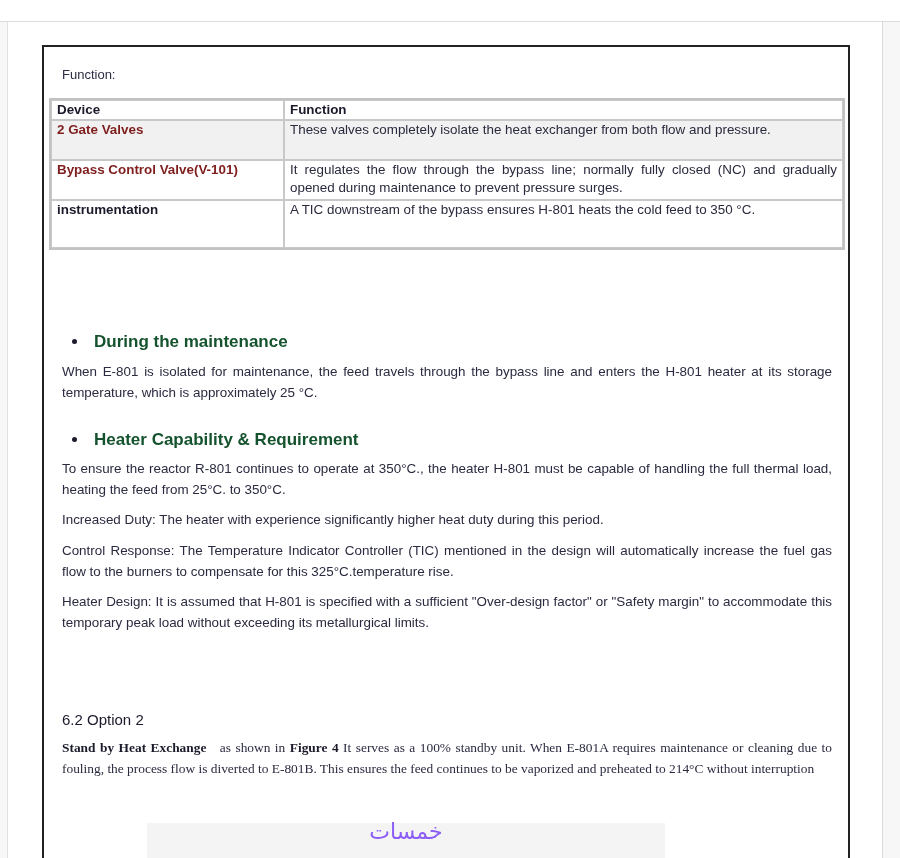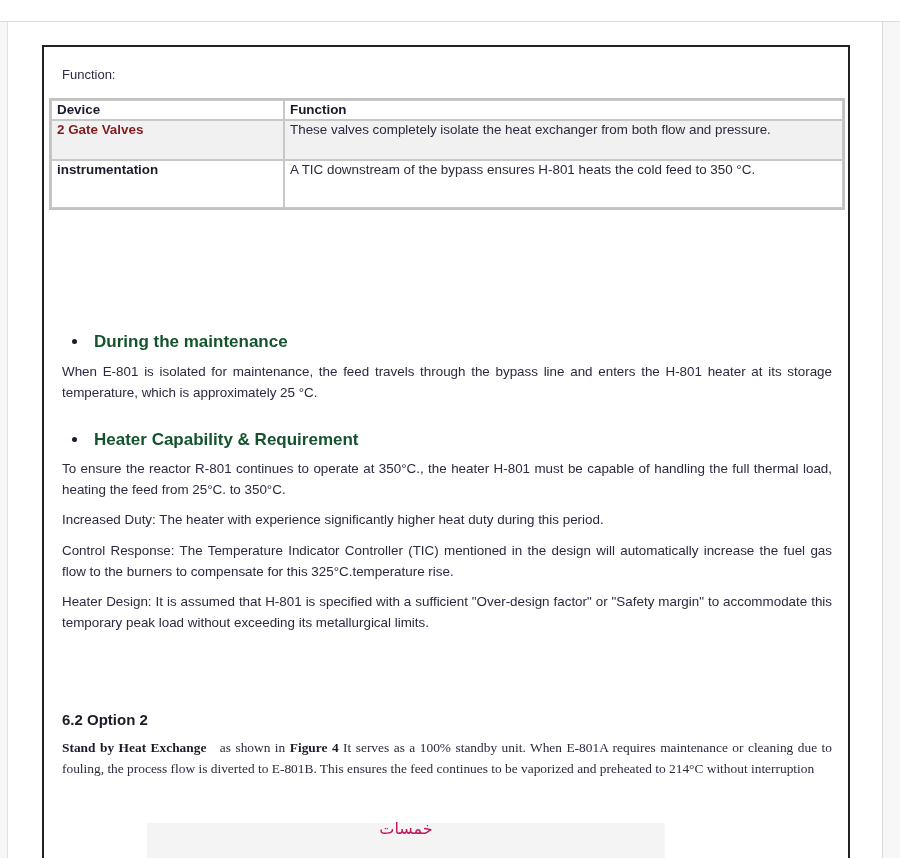--- a/index.html
+++ b/index.html
@@ -29,45 +29,49 @@
   .dev-table td.c2 { color:#2a2a3e; text-align:justify; }
   .dev-table tr.hdr td { font-weight:bold; color:#1a1a2a; height:18px; }
   .dev-table tr.shade td { background:#f1f1f1; }
   .dev-table tr.body td { height:38px; }
   .dev-table tr.last td { height:46px; }
   .dev-table tr.row4 td.c1 { color:#1a1a2a; }
 
   .bullet { position:absolute; left:28px; font-size:17px; font-weight:bold; color:#14532d; }
   .bullet .dot { display:inline-block; width:5px; height:5px; border-radius:50%; background:#1c1c2c; vertical-align:middle; margin-right:17px; position:relative; top:-1px; }
   .para { position:absolute; left:18px; width:770px; font-size:13.4px; line-height:21px; color:#2a2a40; text-align:justify; }
-  .heading { position:absolute; left:18px; font-size:15px; font-weight:bold; color:#1a1a2a; }
+  .heading { position:absolute; left:18px; font-size:15px; font-weight:normal; color:#1a1a2a; }
   .para b { color:#1a1a2a; }
 
   .watermark-bar { position:absolute; left:147px; top:823px; width:518px; height:35px; background:#f4f4f4; }
-  .watermark { position:absolute; left:0; width:518px; top:-4px; text-align:center; font-size:16px; color:#be185d; font-family:"DejaVu Sans", sans-serif; }
+  .watermark { position:absolute; left:0; width:518px; top:-4px; text-align:center; font-size:22px; color:#8b5cf6; font-family:"DejaVu Sans", sans-serif; }
 </style>
 </head>
 <body>
 
 <div class="top-bar"></div>
 <div class="left-gutter"></div>
 <div class="right-gutter"></div>
 
 <div class="doc-page">
   <div class="involves">Function:</div>
 
   <table class="dev-table">
     <tbody>
         <tr class="hdr">
       <td class="c1">Device</td>
       <td class="c2">Function</td>
     </tr>
     <tr class="body shade">
       <td class="c1">2 Gate Valves</td>
       <td class="c2">These valves completely isolate the heat exchanger from both flow and pressure.</td>
+    </tr>
+    <tr class="body">
+      <td class="c1">Bypass Control Valve(V-101)</td>
+      <td class="c2">It regulates the flow through the bypass line; normally fully closed (NC) and gradually opened during maintenance to prevent pressure surges.</td>
     </tr>
     <tr class="body last row4">
       <td class="c1">instrumentation</td>
       <td class="c2">A TIC downstream of the bypass ensures H-801 heats the cold feed to 350 °C.</td>
     </tr>
   </tbody>
     </table>
 
   <div class="bullet" style="top:285px;">
     <span class="dot"></span><span>During the maintenance</span>

